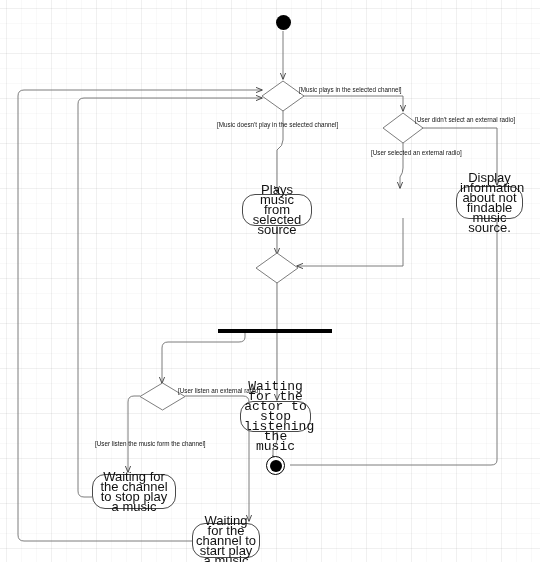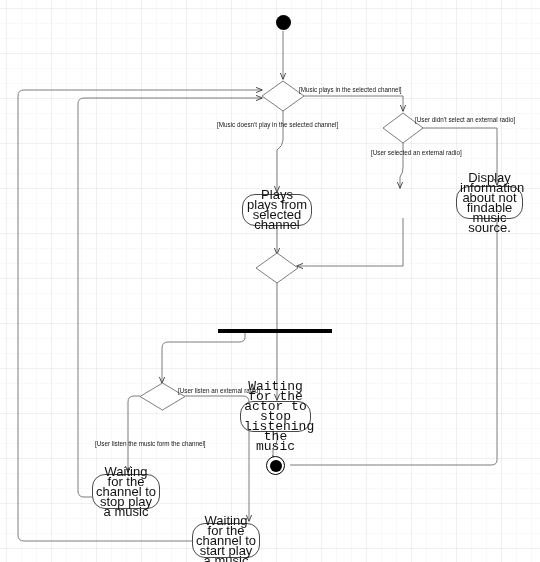--- a/index.html
+++ b/index.html
@@ -131,33 +131,33 @@
     <polygon points="22,1 43,16 22,31 1,16" fill="#ffffff" stroke="#6e6e6e" stroke-width="0.9"></polygon>
   </svg>
 
   <div class="node fork-bar" style="left:218px; top:329px; width:114px; height:3.5px;"></div>
 
   <svg class="node" style="left:139px; top:382px; width:47px; height:29px;" viewBox="0 0 47 29" xmlns="http://www.w3.org/2000/svg">
     <polygon points="23.5,1 46,14.5 23.5,28 1,14.5" fill="#ffffff" stroke="#6e6e6e" stroke-width="0.9"></polygon>
   </svg>
 
   <div class="node activity" style="left:242px; top:194px; width:70px; height:32px;">
-    <span>Plays plays from selected channel</span>
+    <span>Plays music from selected source</span>
   </div>
 
 
   <div class="node activity" style="left:456px; top:186px; width:67px; height:33px;">
     <span>Display information about not findable music source.</span>
   </div>
 
   <div class="node activity" style="left:240px; top:401px; width:71px; height:31px;font-family:Liberation Mono, monospace;">
     <span>Waiting for the actor to stop listening the music</span>
   </div>
 
-  <div class="node activity" style="left:92px; top:474px; width:68px; height:35px;">
+  <div class="node activity" style="left:92px; top:474px; width:84px; height:35px;">
     <span>Waiting for the channel to stop play a music</span>
   </div>
 
   <div class="node activity" style="left:192px; top:523px; width:68px; height:35px;">
     <span>Waiting for the channel to start play a music</span>
   </div>
 
   <div class="node end-outer" style="left:266px; top:456px; width:19px; height:19px;">
     <div class="end-inner" style="left:2.8px; top:2.8px; width:11.8px; height:11.8px;"></div>
   </div>

